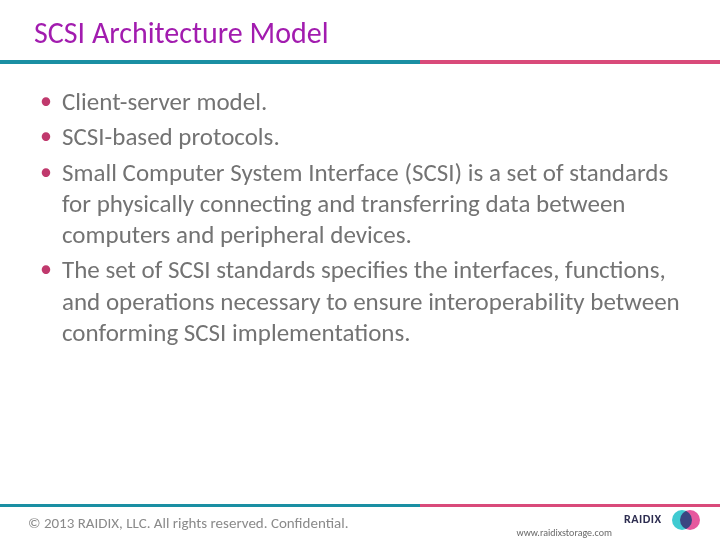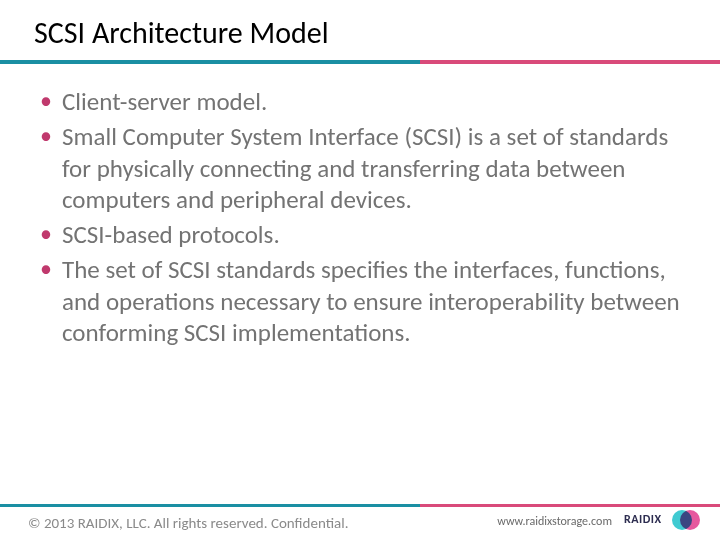--- a/index.html
+++ b/index.html
@@ -1,52 +1,52 @@
 <!DOCTYPE html>
 <html><head>
 <meta charset="utf-8">
 <style>
   * { margin: 0; padding: 0; box-sizing: border-box; }
   html, body { width: 720px; height: 540px; font-family: Calibri, Arial, sans-serif; background: #fff; overflow: hidden; }
   .slide { position: relative; width: 720px; height: 540px; background: #fff; }
-  .title { position: absolute; top: 14px; left: 34px; font-size: 30px; color: #000000; font-weight: 400; }
+  .title { position: absolute; top: 14px; left: 34px; font-size: 30px; color: #a21caf; font-weight: 400; }
   .divider { position: absolute; top: 60px; left: 0; width: 720px; height: 4px; }
   .divider .teal { position: absolute; left: 0; top: 0; height: 4px; width: 420px; background: #1a8fa3; }
   .divider .pink { position: absolute; left: 420px; top: 0; height: 4px; width: 300px; background: #d94a7a; }
   .content { position: absolute; top: 86px; left: 34px; right: 30px; }
   ul.bullets { list-style: none; }
   ul.bullets li { position: relative; padding-left: 28px; font-size: 25px; line-height: 1.25; color: #737373; margin-bottom: 4px; }
   ul.bullets li::before { content: "•"; position: absolute; left: 6px; top: 0; color: #c0396d; font-size: 24px; line-height: 1.25; }
   .footer { position: absolute; bottom: 0; left: 0; right: 0; height: 36px; }
   .footer-divider { position: absolute; top: 0; left: 0; width: 720px; height: 3px; }
   .footer-divider .teal { position: absolute; left: 0; top: 0; height: 3px; width: 420px; background: #1a8fa3; }
   .footer-divider .pink { position: absolute; left: 420px; top: 0; height: 3px; width: 300px; background: #d94a7a; }
   .copyright { position: absolute; left: 28px; top: 10px; font-size: 15px; color: #8a8a8a; }
-  .url { position: absolute; right: 108px; top: 10px; font-size: 12px; color: #6a6a6a; margin-left: 37px; }
+  .url { position: absolute; right: 108px; top: 22px; font-size: 10px; color: #6a6a6a; margin-left: 37px; }
   .logo { position: absolute; right: 18px; top: 2px; width: 78px; height: 28px; }
   .logo .circles { position: absolute; right: 0; top: 2px; width: 30px; height: 24px; }
   .logo .c1 { position: absolute; left: 0; top: 2px; width: 20px; height: 20px; border-radius: 50%; background: #1fc1c9; opacity: 0.85; }
   .logo .c2 { position: absolute; left: 8px; top: 2px; width: 20px; height: 20px; border-radius: 50%; background: #e23a8d; opacity: 0.85; mix-blend-mode: multiply; }
   .logo .txt { position: absolute; left: 0; top: 6px; font-size: 12px; font-weight: 700; color: #2d2d50; letter-spacing: 0.5px; }
 </style>
 </head>
 <body>
 
 <div class="slide">
   <div class="title">SCSI Architecture Model</div>
   <div class="divider">
     <div class="teal"></div>
     <div class="pink"></div>
   </div>
 
   <div class="content">
     <ul class="bullets">
       <li>Client-server model.</li>
+      <li>SCSI-based protocols.</li>
       <li>Small Computer System Interface (SCSI) is a set of standards for physically connecting and transferring data between computers and peripheral devices.</li>
-      <li>SCSI-based protocols.</li>
       <li>The set of SCSI standards specifies the interfaces, functions, and operations necessary to ensure interoperability between conforming SCSI implementations.</li>
     </ul>
   </div>
 
   <div class="footer">
     <div class="footer-divider">
       <div class="teal"></div>
       <div class="pink"></div>
     </div>
     <div class="copyright">© 2013 RAIDIX, LLC. All rights reserved. Confidential.</div>

